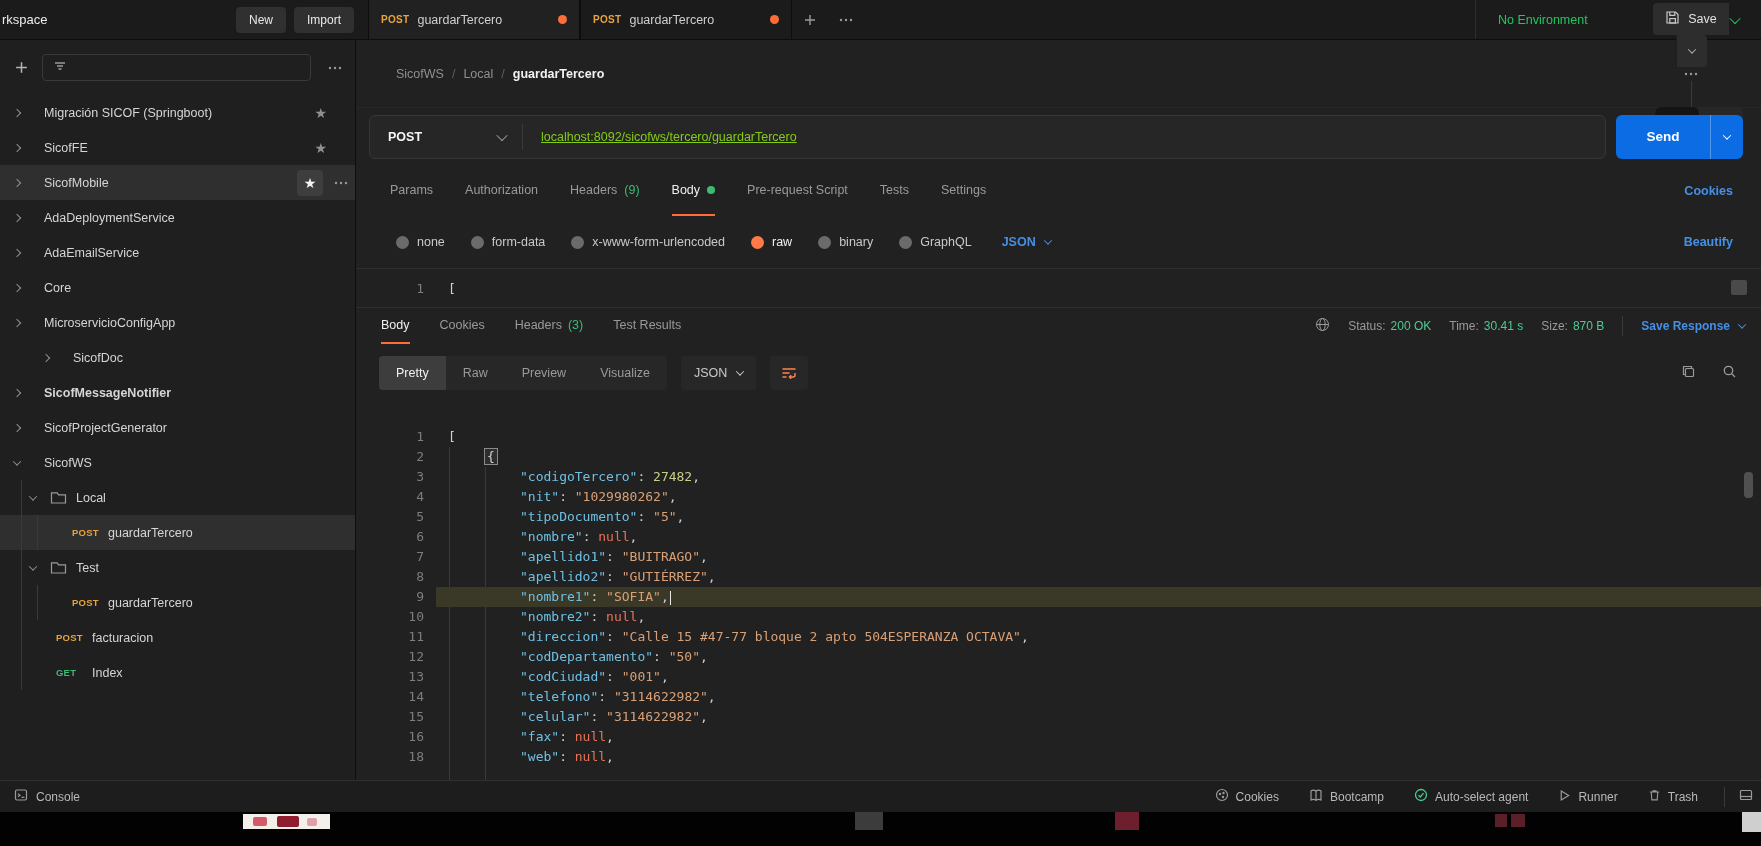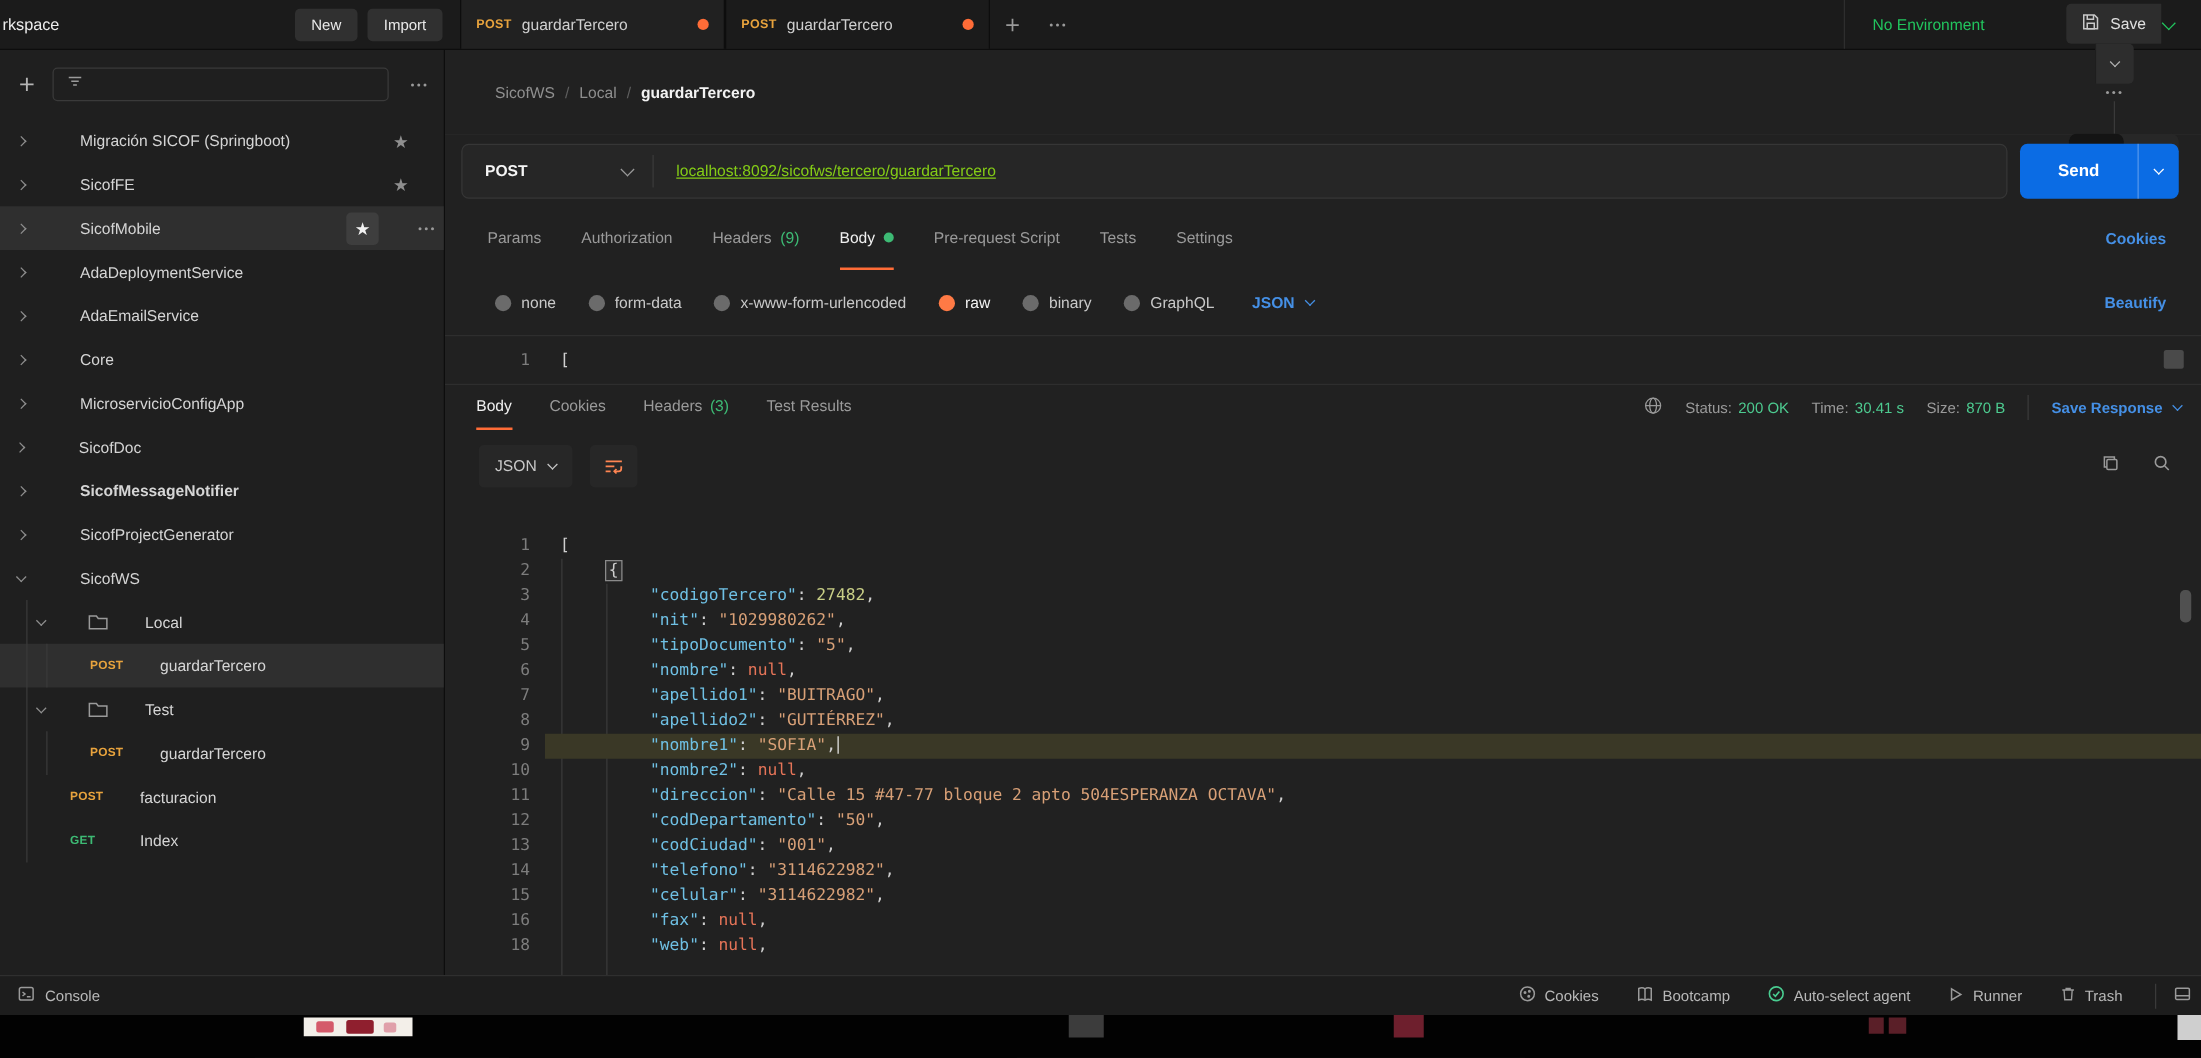--- a/index.html
+++ b/index.html
@@ -31,21 +31,21 @@
   .cv.small{width:5px;height:5px;}
   
   .sidebar{position:absolute;left:0;top:40px;width:356px;height:740px;background:#1f1f1f;
            border-right:1px solid #0d0d0d;box-sizing:border-box;}
   .sb-header{height:55px;display:flex;align-items:center;padding:0 6px 0 10px;gap:10px;box-sizing:border-box;}
   .sb-plus{width:22px;display:flex;align-items:center;justify-content:center;}
   .sb-filter{flex:1;height:27px;border:1px solid #3a3a3a;border-radius:4px;display:flex;align-items:center;
              padding:0 10px;gap:8px;box-sizing:border-box;background:#1f1f1f;}
   .sb-more{width:28px;display:flex;align-items:center;justify-content:center;}
   .sb-list{position:relative;}
-  .sb-row{height:35px;display:flex;align-items:center;font-size:12.5px;color:#d5d5d5;box-sizing:border-box;gap:20px;}
+  .sb-row{height:35px;display:flex;align-items:center;font-size:12.5px;color:#d5d5d5;box-sizing:border-box;}
   .sb-row.selected{background:#2f2f2f;}
   .sb-chev{color:#8f8f8f;margin-right:14px;flex:none;display:inline-flex;}
   .sb-label{flex:1;white-space:nowrap;overflow:hidden;}
   .sb-star{color:#8f8f8f;font-size:14px;margin-right:28px;flex:none;}
   .sb-star-box{width:26px;height:26px;background:#3e3e3e;border-radius:4px;color:#f2f2f2;font-size:14px;
                display:flex;align-items:center;justify-content:center;margin-right:6px;flex:none;}
   .sb-row-more{width:24px;display:flex;justify-content:center;margin-right:2px;flex:none;}
   .m-chip{font-size:9.5px;font-weight:bold;width:36px;flex:none;letter-spacing:.2px;}
   .m-post{color:#e8a33d;} .m-get{color:#3dba74;}
   .folder-ico{margin-right:9px;display:inline-flex;flex:none;}
@@ -252,21 +252,21 @@
             <span class="cv small right"></span>
           </span>
           <span class="sb-label" style="margin-left: 10px;">Core</span>
         </div>
         <div class="sb-row" style="padding-left: 14px;">
           <span class="sb-chev">
             <span class="cv small right"></span>
           </span>
           <span class="sb-label" style="margin-left: 10px;">MicroservicioConfigApp</span>
         </div>
-        <div class="sb-row" style="padding-left: 13px;">
+        <div class="sb-row" style="padding-left: 13px; margin-left: 30px;">
           <span class="sb-chev">
             <span class="cv small right"></span>
           </span>
           <span class="sb-label" style="margin-left: 10px;">SicofDoc</span>
         </div>
         <div class="sb-row" style="padding-left: 14px;">
           <span class="sb-chev">
             <span class="cv small right"></span>
           </span>
           <span class="sb-label" style="margin-left: 10px; font-weight: bold;">SicofMessageNotifier</span>
@@ -485,20 +485,26 @@
           </span>
         <span class="meta-div"></span>
         <span class="save-resp">
           <span>Save Response</span>
           <span class="cv small"></span>
         </span>
       </div>
     </div>
 
     <div class="view-row">
+      <div class="seg">
+          <span class="seg-item active">Pretty</span>
+          <span class="seg-item">Raw</span>
+          <span class="seg-item">Preview</span>
+          <span class="seg-item">Visualize</span>
+        </div>
       <div class="dd-box">
         <span>JSON</span>
         <span class="cv small"></span>
       </div>
       <div class="icon-box">
         <svg width="16" height="14" viewBox="0 0 16 14" fill="none" stroke="#ff8552" stroke-width="1.4">
             <path d="M1.5 3h13M1.5 7h7M1.5 11h4"></path>
             <path d="M14 7v2a2 2 0 0 1-2 2H8.5"></path>
             <path d="M10.2 9.2 8.4 11l1.8 1.8"></path>
           </svg>

